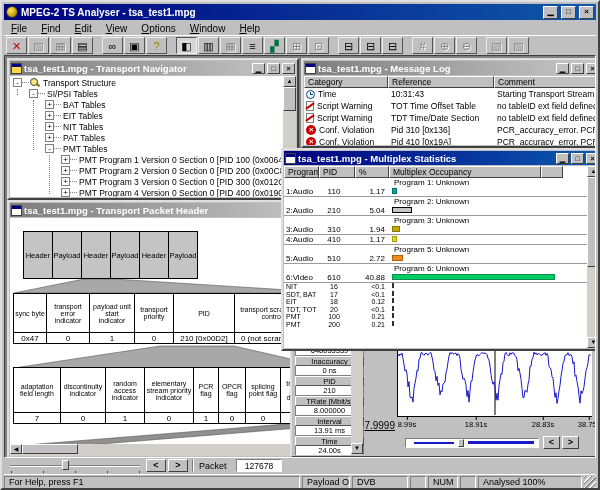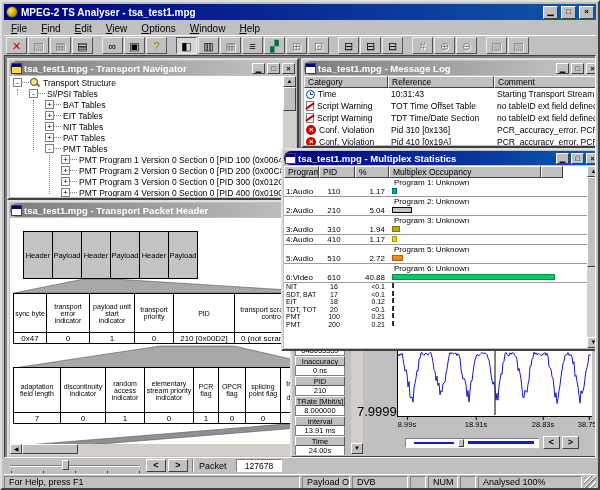--- a/index.html
+++ b/index.html
@@ -20,21 +20,21 @@
     background:radial-gradient(circle at 35% 35%, #ffe66a, #c8a000 60%, #6a5400); border:1px solid #333; }
   .wicon { width:11px; height:11px; flex:none; background:#fff; border:1px solid #404040; position:relative; }
   .wicon::before { content:""; position:absolute; left:0; right:0; top:0; height:3px; background:#000080; }
   .wicon.gold { background:#ffd84a; }
   .title-text { flex:1; white-space:nowrap; overflow:hidden; }
 
   .win { position:absolute; background:#c0c0c0; border:2px solid;
     border-color:#dfdfdf #404040 #404040 #dfdfdf; }
   .wtitle { position:absolute; top:1px; left:1px; right:1px; height:14px;
     display:flex; align-items:center; gap:2px; padding:0 1px;
-    font-weight:bold; font-size:9.5px; color:#fff;border-radius:7px; }
+    font-weight:bold; font-size:9.5px; color:#fff; }
   .win.inactive .wtitle { background:linear-gradient(90deg,#7d7d7d,#c9c9c9); }
   .win.active .wtitle { background:linear-gradient(90deg,#000080,#0c5bb0); }
   .wtitle .ctl { width:13px; height:11px; line-height:9px; font-size:7px; }
   .wbody { position:absolute; top:16px; left:1px; right:1px; bottom:1px; background:#fff; overflow:hidden; }
 
   
   #menubar { position:absolute; top:19px; left:2px; right:2px; height:14px; display:flex; align-items:center; }
   .menu-item { padding:1px 7px; display:inline-block; }
   .menu-item::first-letter { text-decoration:underline; }
   #toolbar { position:absolute; top:33px; left:2px; right:2px; height:20px;
@@ -111,28 +111,28 @@
   .tph-table { position:absolute; left:4px; font-size:7px; }
   .tph-r { display:flex; }
   .tph-c { border:1px solid #000; margin-left:-1px; margin-top:-1px; background:#fff;
     display:flex; align-items:center; justify-content:center; text-align:center; padding:1px; flex:none; }
   .tph-head .tph-c { height:40px; }
   #tph-t2 .tph-head .tph-c { height:46px; }
   .tph-val .tph-c { height:12px; font-size:8px; }
 
   
   #pcr-body { position:absolute; inset:1px; background:#c0c0c0; overflow:hidden; }
-  #pcr-fields { position:absolute; left:2px; top:0; width:50px; }
+  #pcr-fields { position:absolute; left:2px; top:0; width:69px; }
   .pcr-cell { height:10px; font-size:7.5px; text-align:center; line-height:9px;
     white-space:nowrap; overflow:hidden; }
   .pcr-cell.lab { background:#c0c0c0; border:1px solid; border-color:#fff #555 #555 #fff; }
   .pcr-cell.val { background:#fff; border:1px solid #808080; border-top:none; }
   #pcr-plot { position:absolute; left:104px; top:3px; width:195px; height:68px; background:#fff;
     border-left:1px solid #000; border-bottom:1px solid #000; }
-  #pcr-ylabel { position:absolute; left:64px; top:58px; width:38px; text-align:right; font-size:13px; }
+  #pcr-ylabel { position:absolute; left:64px; top:74px; width:38px; text-align:right; font-size:10px;text-decoration:underline; }
   #pcr-xticks { position:absolute; left:104px; top:71px; width:195px; height:13px; font-size:7.5px; }
   .xt { position:absolute; top:0; transform:translateX(-50%); text-align:center; }
   .xt i { display:block; width:1px; height:3px; background:#000; margin:0 auto; }
   #pcr-slider { position:absolute; left:112px; top:92px; width:134px; height:10px; background:#fff;
     border:1px solid; border-color:#808080 #fff #fff #808080; }
   .pslide-seg { position:absolute; background:#1818c8; }
   .pslide-thumb { position:absolute; left:52px; top:0; width:6px; height:8px; background:#c0c0c0;
     border:1px solid; border-color:#fff #404040 #404040 #fff; }
   .pcr-nav { position:absolute; top:90px; width:17px; height:13px; background:#c0c0c0;
     border:1px solid; border-color:#fff #404040 #404040 #fff;

